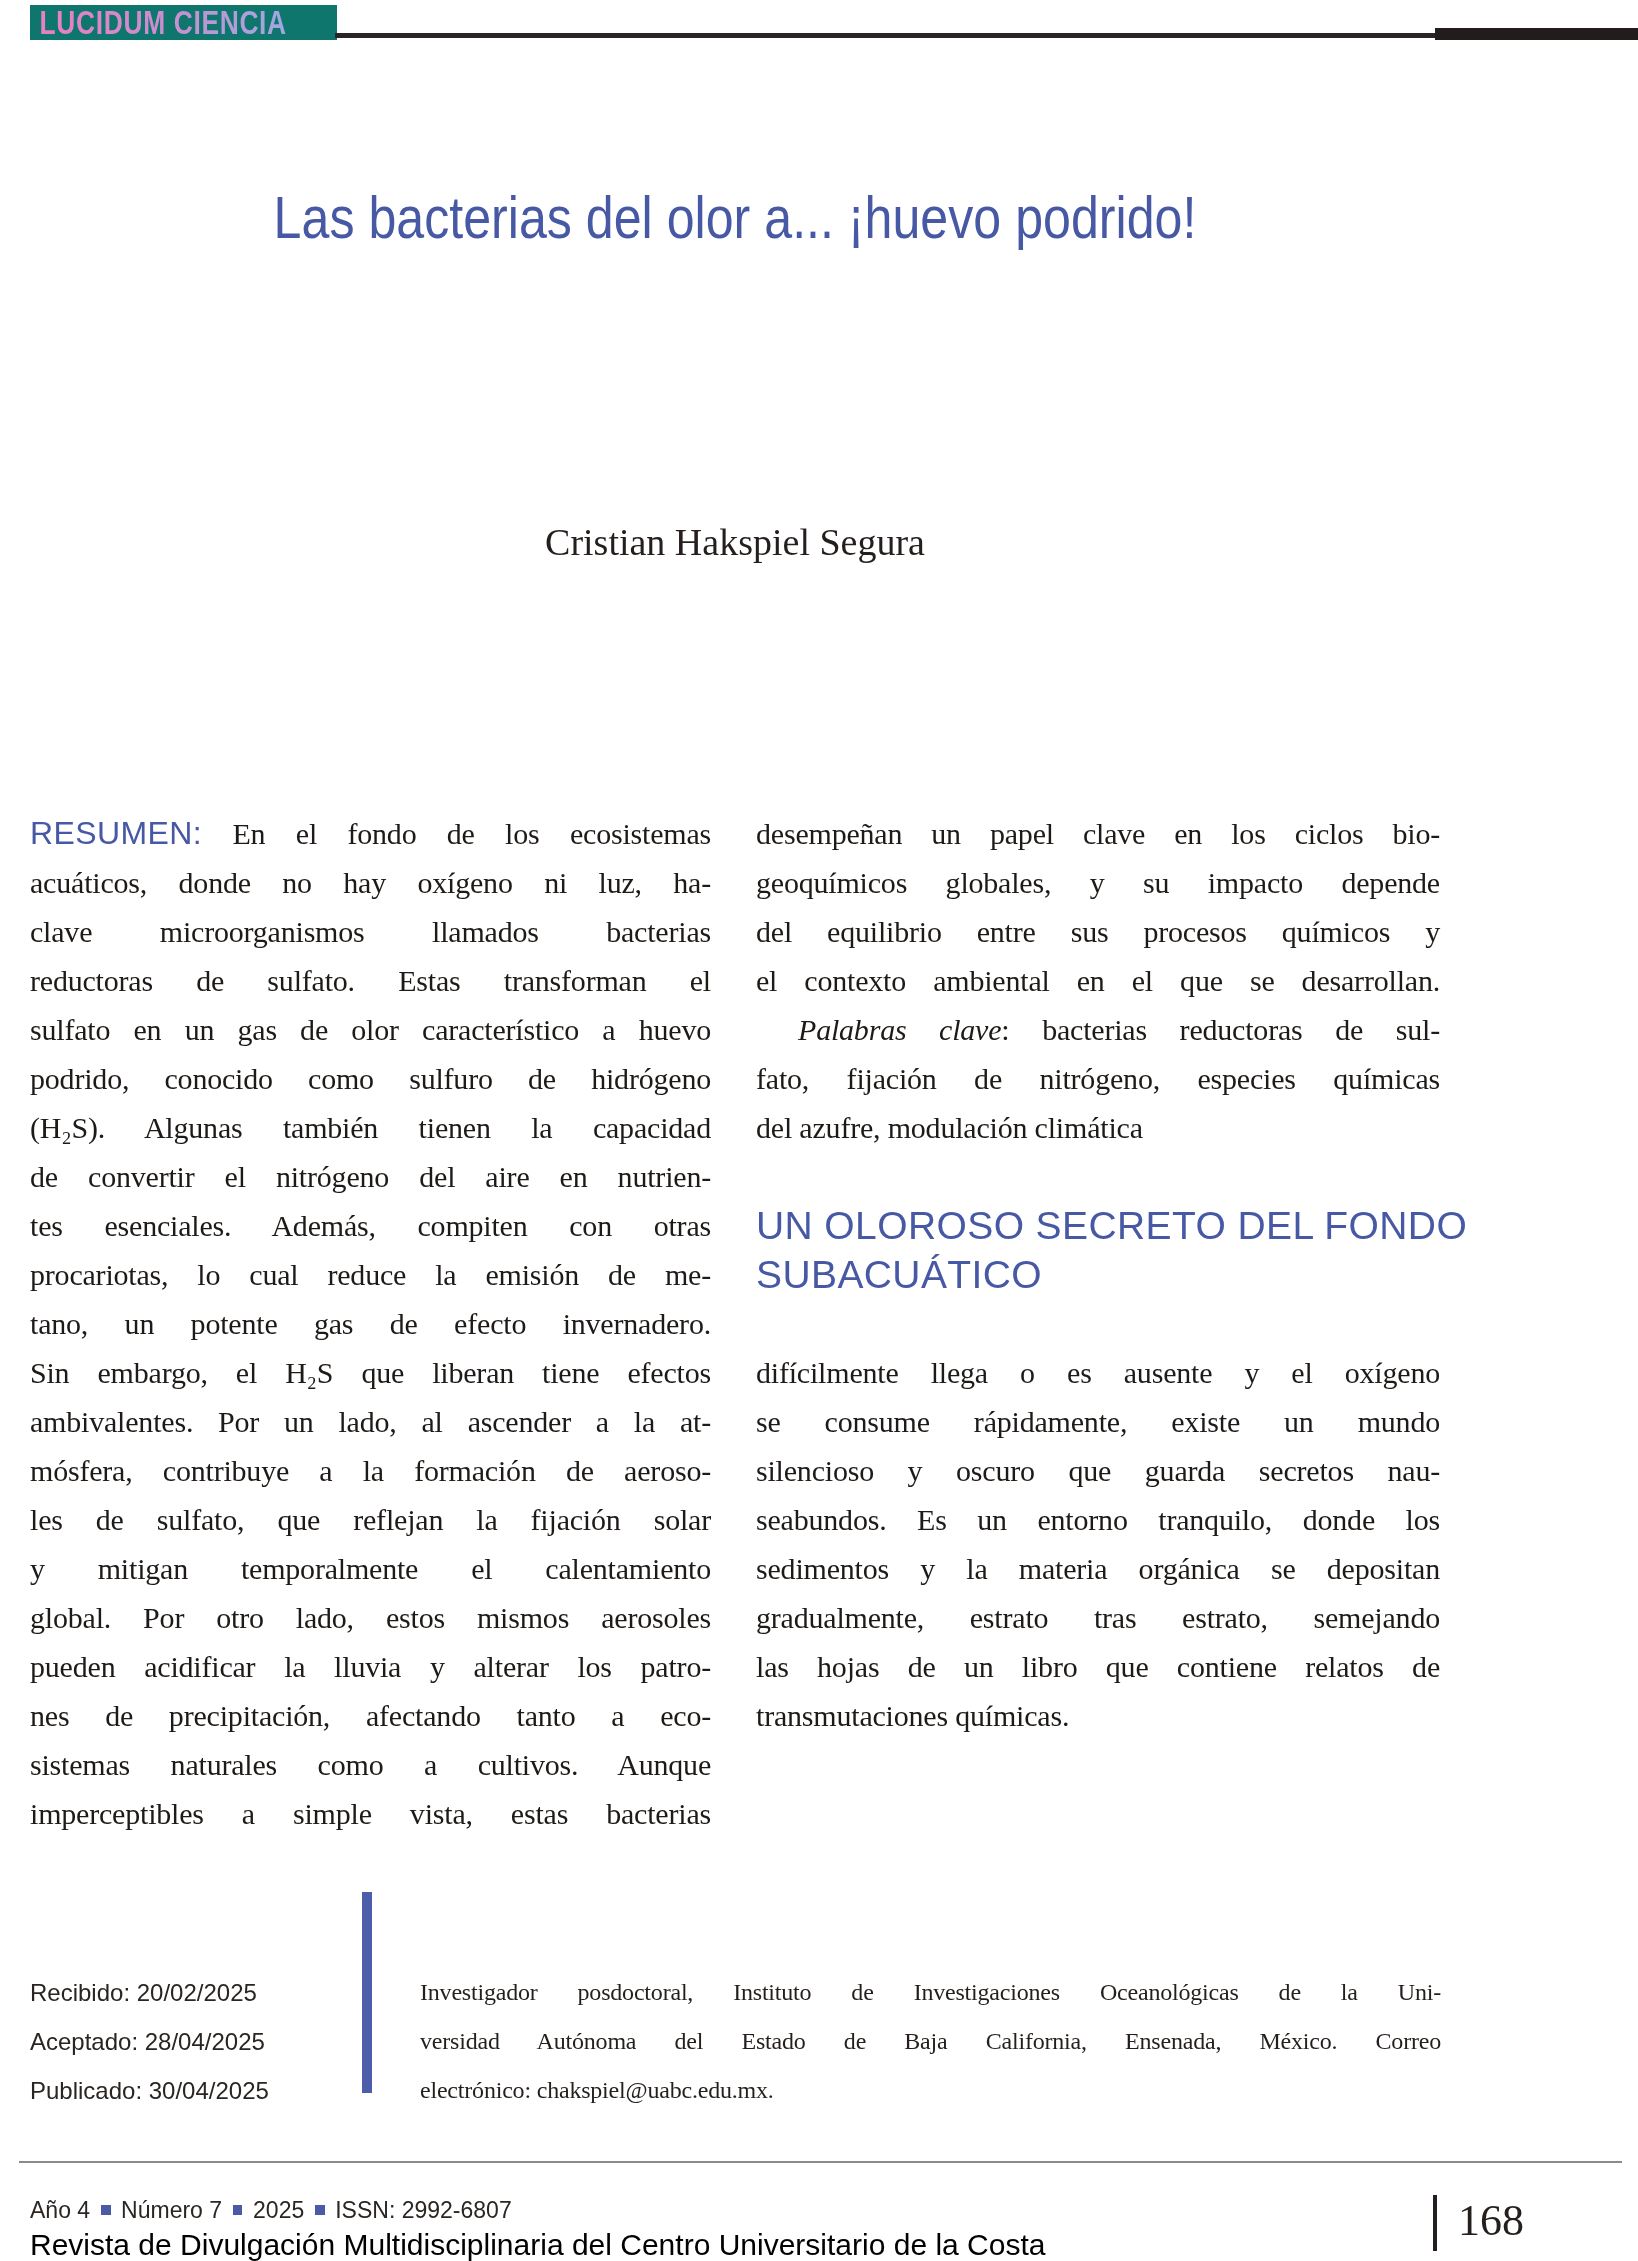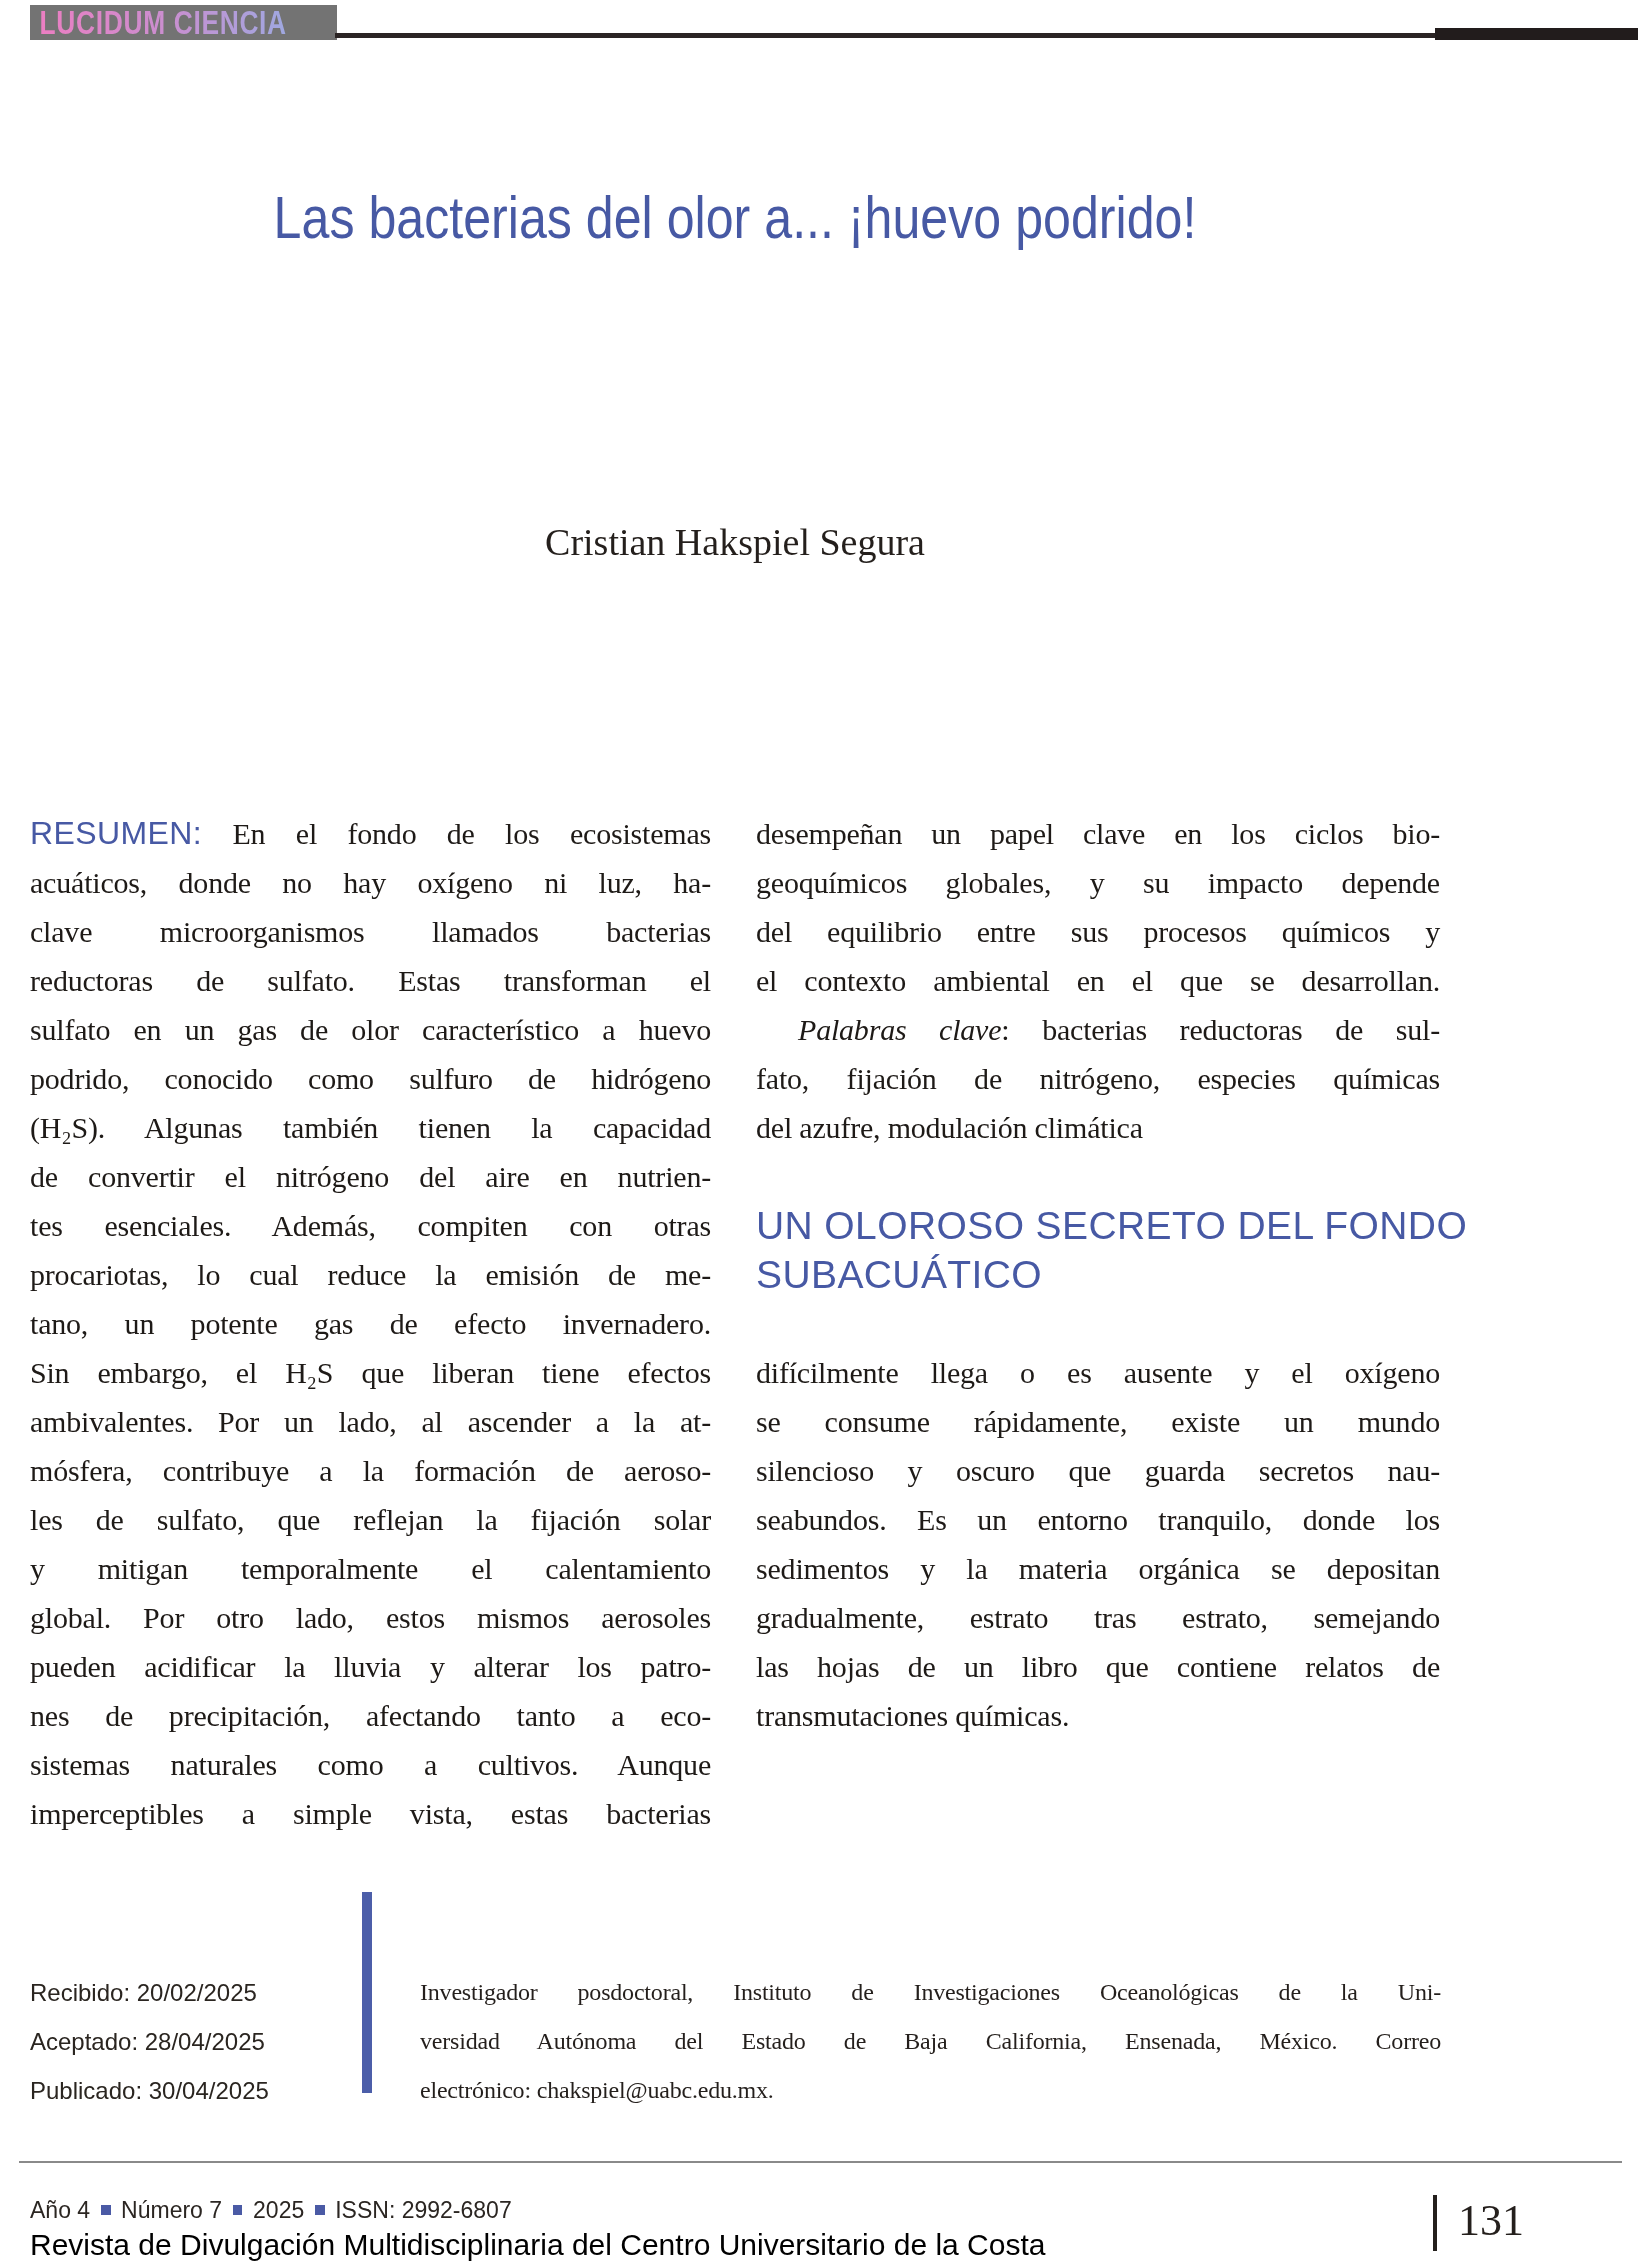--- a/index.html
+++ b/index.html
@@ -7,21 +7,21 @@
     position:relative;
     width:1638px;height:2261px;
     background:#ffffff;
     overflow:hidden;
     font-family:"Liberation Serif","DejaVu Serif",serif;
     color:#1e1a17;
   }
   
   .logo-box{
     position:absolute;left:30px;top:4.5px;width:307px;height:35px;
-    background:#737373;display:flex;align-items:center;
+    background:#0f766e;display:flex;align-items:center;
   }
   .logo-text{
     font-family:"Liberation Sans","DejaVu Sans",sans-serif;
     font-weight:bold;font-size:33px;line-height:35px;
     padding-left:12px;letter-spacing:0.8px;white-space:nowrap;
     transform:scaleX(0.80);transform-origin:left center;
     background:linear-gradient(90deg,#ee7dc1 0%,#c98fd0 55%,#9fa8e0 100%);
     -webkit-background-clip:text;background-clip:text;
     color:transparent;
   }
@@ -154,16 +154,16 @@
   <div class="affiliation">
       <div class="aline jl">Investigador posdoctoral, Instituto de Investigaciones Oceanológicas de la Uni-</div>
       <div class="aline jl">versidad Autónoma del Estado de Baja California, Ensenada, México. Correo</div>
       <div class="aline ll">electrónico: chakspiel@uabc.edu.mx.</div>
     </div>
 
   <div class="footer-rule"></div>
   <div class="issn-line"><span>Año 4</span><span class="sq"></span><span>Número 7</span><span class="sq"></span><span>2025</span><span class="sq"></span><span>ISSN: 2992-6807</span></div>
   <div class="journal-line">Revista de Divulgación Multidisciplinaria del Centro Universitario de la Costa</div>
   <div class="pagenum-divider"></div>
-  <div class="page-number">131</div>
+  <div class="page-number">168</div>
 
 </div>
 
 
 </body></html>

